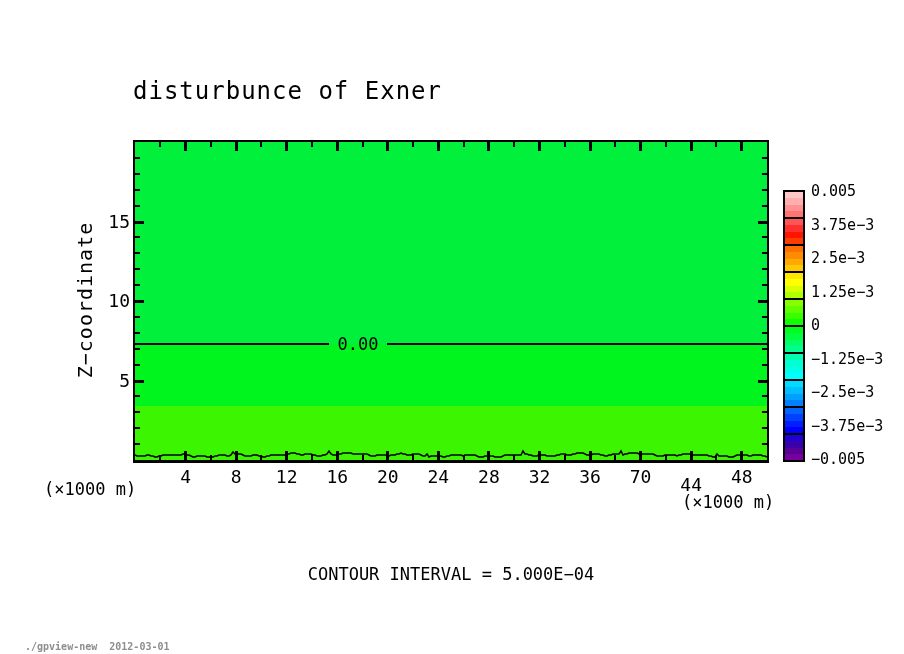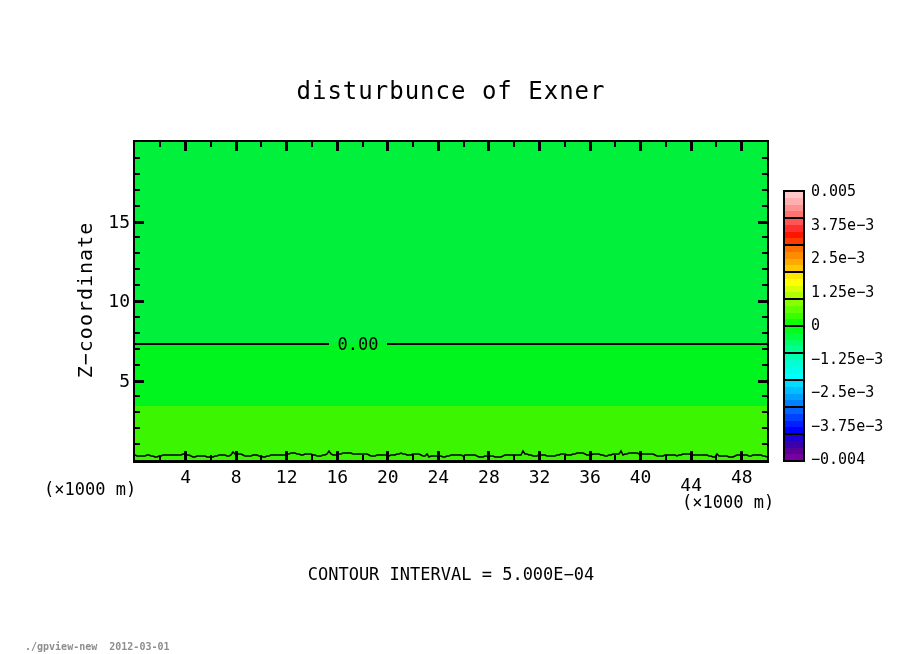--- a/index.html
+++ b/index.html
@@ -1,19 +1,19 @@
 <!DOCTYPE html>
 <html><head>
 <meta charset="utf-8">
 <style>
   html,body{margin:0;padding:0;background:#fff;}
   #stage{position:relative;width:904px;height:654px;background:#fff;overflow:hidden;
          font-family:"DejaVu Sans Mono",monospace;color:#000;}
   .lab{position:absolute;font-family:"DejaVu Sans Mono",monospace;color:#000;white-space:pre;}
-  #chart-title{left:133px;top:77px;width:636px;text-align:center;font-size:24px;letter-spacing:1px;}
+  #chart-title{left:133px;top:77px;width:636px;text-align:left;font-size:24px;letter-spacing:1px;}
   #plot{position:absolute;left:133px;top:140px;width:632px;height:318px;
         border:2px solid #000;border-bottom-width:3px;overflow:hidden;background:#00f03c;text-decoration:underline;}
   #ylab{left:85px;top:300px;transform:translate(-50%,-50%) rotate(-90deg);font-size:20px;letter-spacing:1px;}
   #xlab{left:133px;top:516px;width:636px;text-align:center;font-size:20px;letter-spacing:1px;}
   #yunit{left:44px;top:479px;font-size:17px;}
   #xunit{left:682px;top:492px;font-size:17px;}
   #cinote{left:133px;top:564px;width:636px;text-align:center;font-size:17px;}
   #tnote{left:630px;top:595px;font-size:16px;}
   #colorbar{position:absolute;left:783px;top:190px;width:18px;height:268px;border:2px solid #000;
             display:flex;flex-direction:column;}
@@ -210,28 +210,28 @@
 
 <div class="tick-label-x" style="left: 163.56px;">4</div>
     <div class="tick-label-x" style="left: 214.12px;">8</div>
     <div class="tick-label-x" style="left: 264.68px;">12</div>
     <div class="tick-label-x" style="left: 315.24px;">16</div>
     <div class="tick-label-x" style="left: 365.8px;">20</div>
     <div class="tick-label-x" style="left: 416.36px;">24</div>
     <div class="tick-label-x" style="left: 466.92px;">28</div>
     <div class="tick-label-x" style="left: 517.48px;">32</div>
     <div class="tick-label-x" style="left: 568.04px;">36</div>
-    <div class="tick-label-x" style="left: 618.6px;">40</div>
+    <div class="tick-label-x" style="left: 618.6px;">70</div>
     <div class="tick-label-x" style="left: 669.16px; margin-top: 8px;">44</div>
     <div class="tick-label-x" style="left: 719.72px;">48</div>
     <div class="tick-label-y" style="top: 370px;">5</div>
     <div class="tick-label-y" style="top: 290px;">10</div>
     <div class="tick-label-y" style="top: 211px;">15</div>
     <div class="cb-label" style="top: 182px;">0.005</div>
     <div class="cb-label" style="top: 215.5px;">3.75e−3</div>
     <div class="cb-label" style="top: 249px;">2.5e−3</div>
     <div class="cb-label" style="top: 282.5px;">1.25e−3</div>
     <div class="cb-label" style="top: 316px;">0</div>
     <div class="cb-label" style="top: 349.5px;">−1.25e−3</div>
     <div class="cb-label" style="top: 383px;">−2.5e−3</div>
     <div class="cb-label" style="top: 416.5px;">−3.75e−3</div>
-    <div class="cb-label" style="top: 450px;">−0.004</div>
+    <div class="cb-label" style="top: 450px;">−0.005</div>
   </div>
 
 </body></html>

